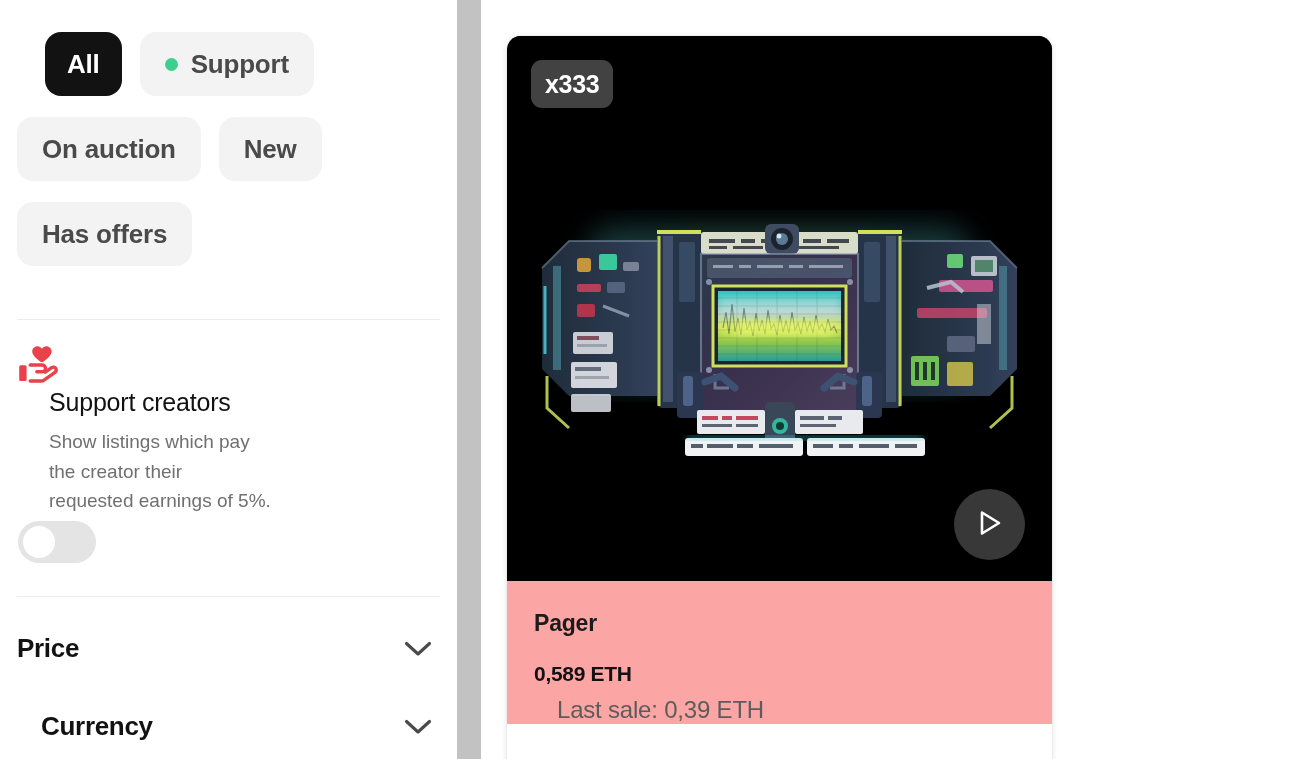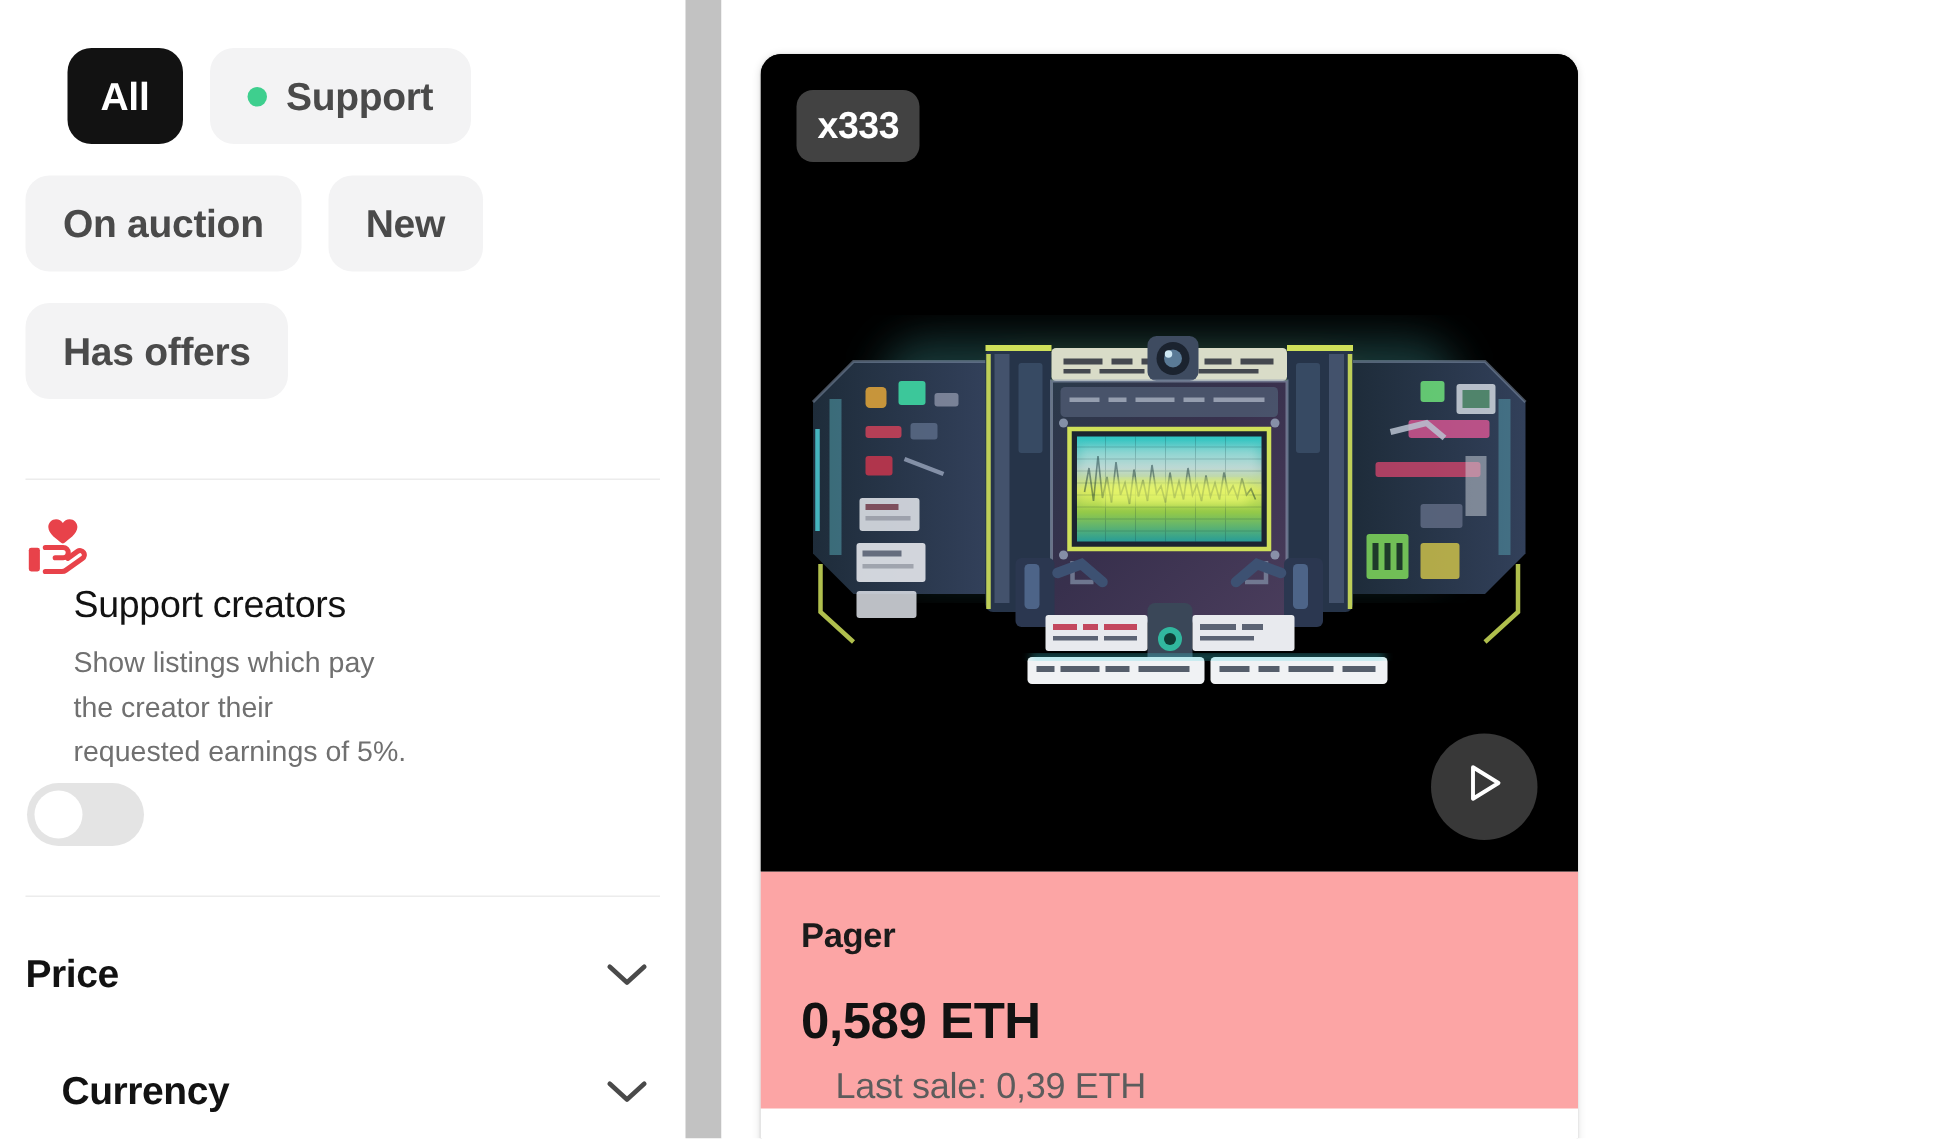--- a/index.html
+++ b/index.html
@@ -234,21 +234,21 @@
     background: #fca5a5;
   }
   .nft-name {
     font-size: 23px;
     font-weight: 700;
     color: #1b1b1b;
     letter-spacing: -0.2px;
   }
   .nft-price {
     margin-top: 25px;
-    font-size: 34px;
+    font-size: 21px;
     font-weight: 700;
     color: #121212;
     letter-spacing: -0.3px;
   }
   .nft-lastsale {
     margin-top: 10px;
     font-size: 24px;
     color: #5c5c5c;
     letter-spacing: -0.2px;
     margin-left: 23px;

